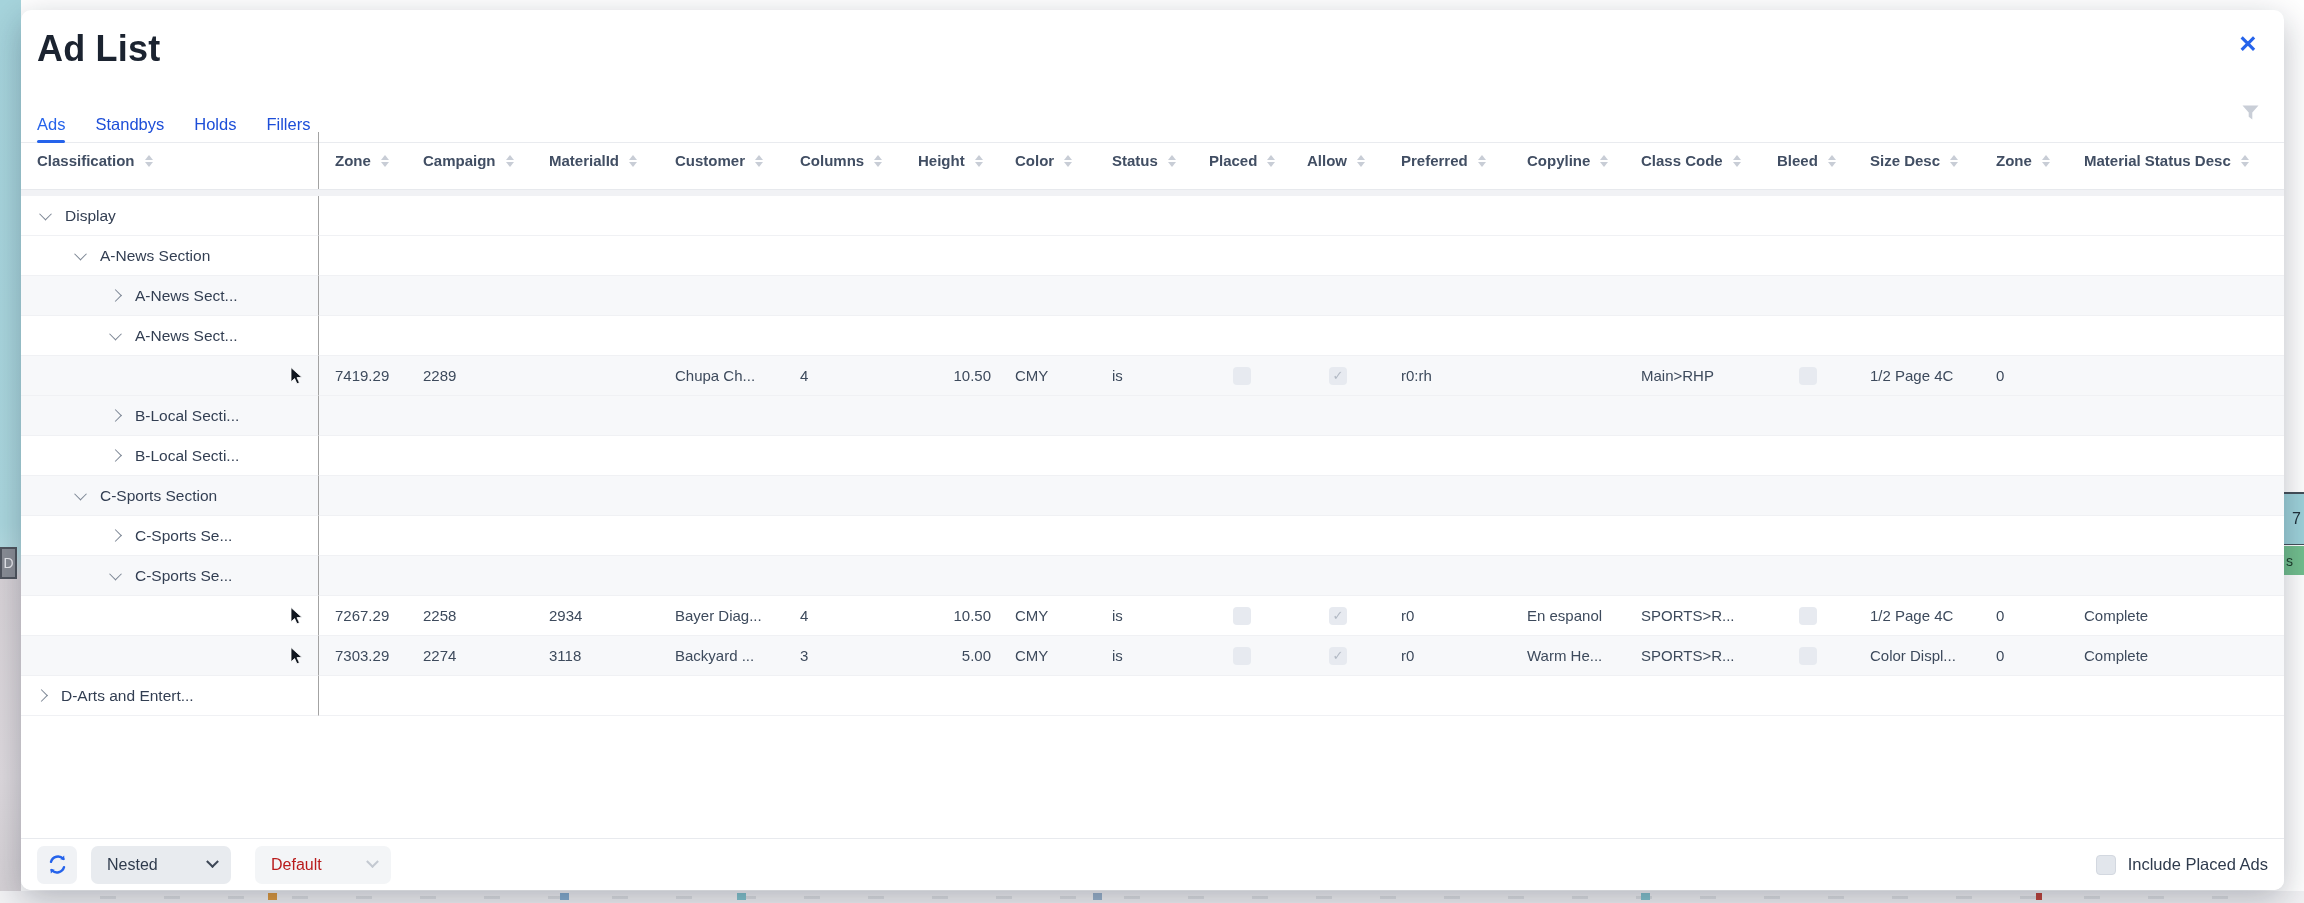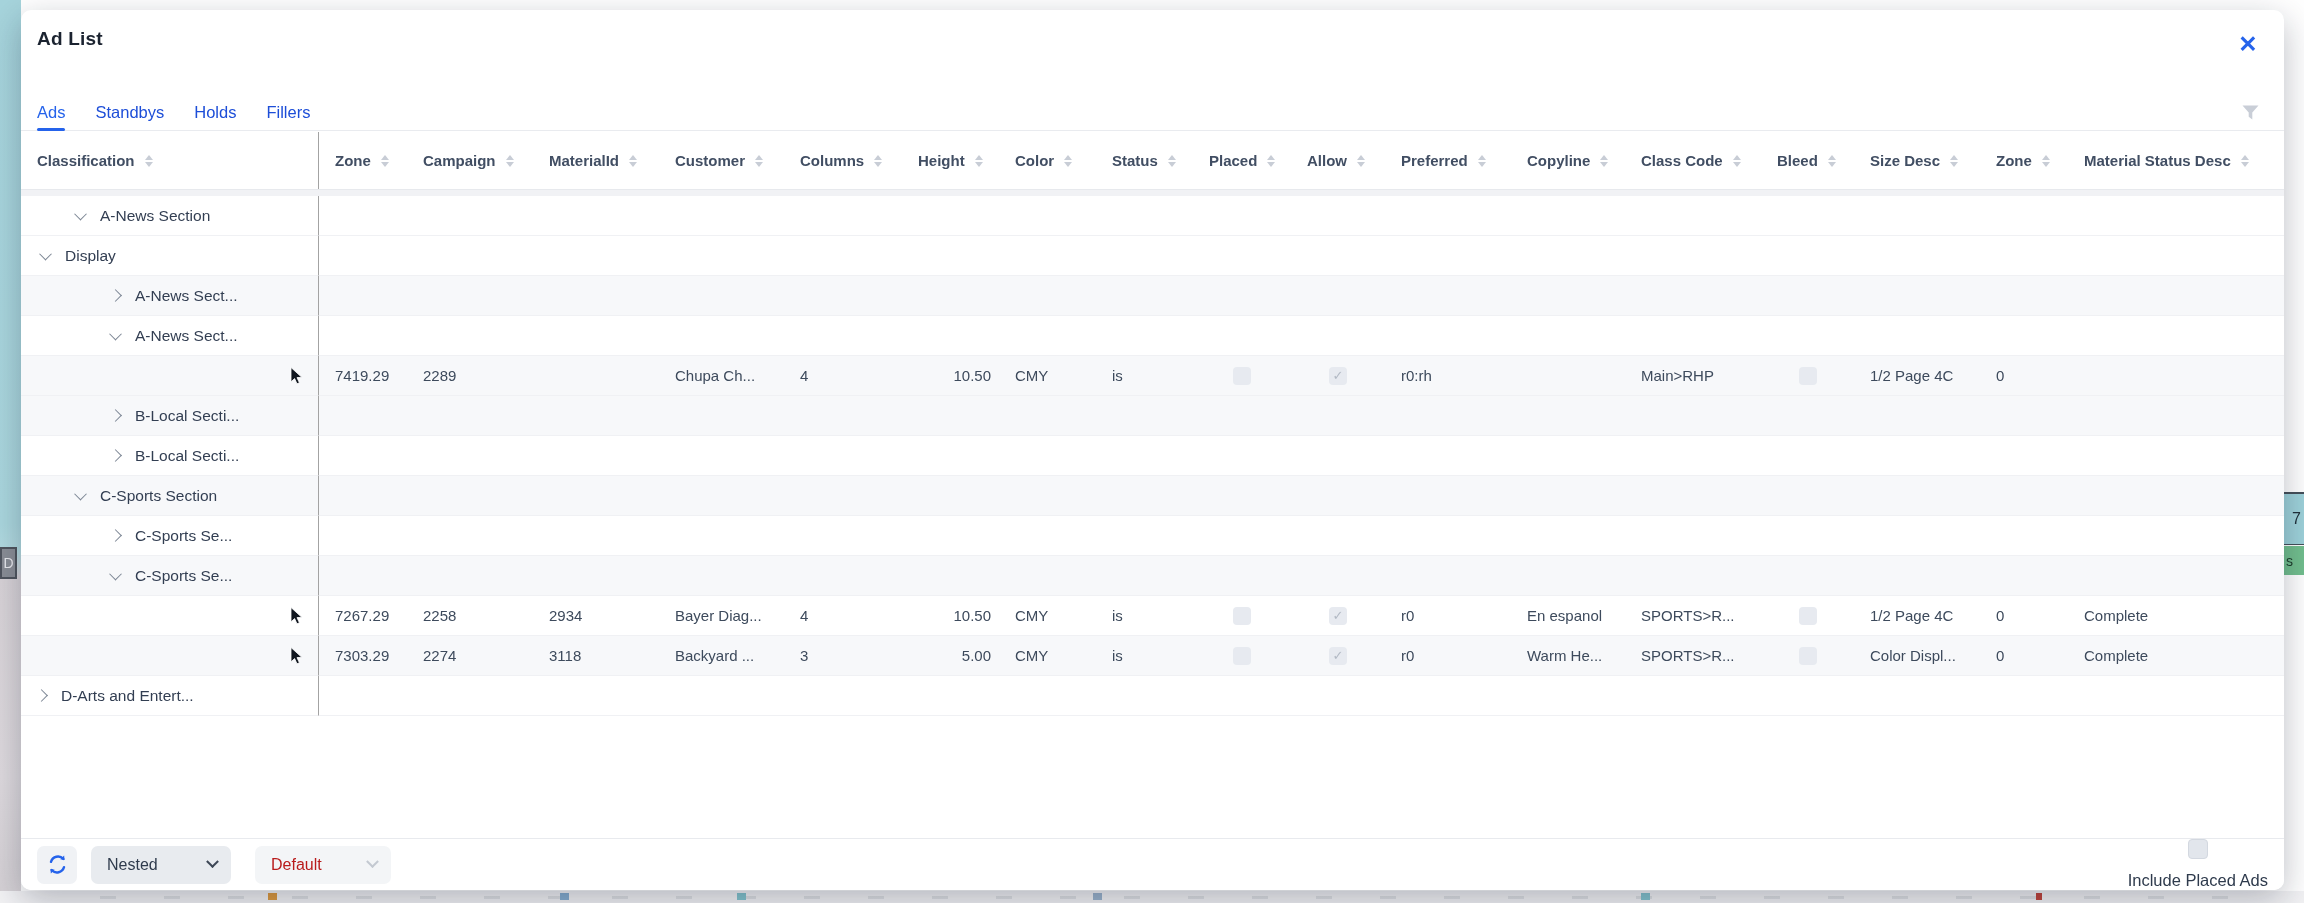--- a/index.html
+++ b/index.html
@@ -20,25 +20,25 @@
   .bg-bottom { position:absolute; left:0; bottom:0; width:2304px; height:12px; background:#f2f2f4; }
   .bg-bottom .dashes { position:absolute; left:100px; right:40px; bottom:4px; height:3px; opacity:.65;
     background:repeating-linear-gradient(90deg,#d2d5d9 0 16px, transparent 16px 64px); }
   .bg-mark { position:absolute; bottom:3px; width:9px; height:7px; }
 
   
   .modal { position:absolute; left:21px; top:10px; width:2263px; height:880px;
     background:#fff; border-radius:10px; box-shadow:0 10px 34px rgba(15,23,42,.28);
     overflow:hidden; }
 
-  .title { position:absolute; left:16px; top:18px; font-size:19px; font-weight:700; color:#1b2330; letter-spacing:.2px; }
+  .title { position:absolute; left:16px; top:18px; font-size:36px; font-weight:700; color:#1b2330; letter-spacing:.2px; }
   .close-btn { position:absolute; right:22px; top:20px; width:28px; height:28px;
     color:#2563eb; font-size:23px; font-weight:600; display:flex; align-items:center; justify-content:center; cursor:pointer; }
 
-  .tab-bar { position:absolute; left:0; right:0; top:84px; height:37px;
+  .tab-bar { position:absolute; left:0; right:0; top:96px; height:37px;
     border-bottom:1px solid #e9ebef; display:flex; align-items:center; gap:30px; padding:0 16px; }
   .tab { position:relative; height:37px; display:flex; align-items:center;
     font-size:16.5px; color:#1d4ed8; cursor:pointer; }
   .tab.active { color:#2563eb; }
   .tab .underline { position:absolute; left:0; right:0; bottom:0; height:3px; background:#2563eb; border-radius:2px; }
 
   
   .grid { display:grid;
     grid-template-columns:298px 88px 126px 126px 125px 118px 97px 97px 97px 98px 94px 126px 114px 136px 93px 126px 88px minmax(0,1fr); }
   .thead { position:absolute; left:0; right:0; top:122px; height:57px; }
@@ -73,21 +73,21 @@
     border-top:1px solid #e8eaee; display:flex; align-items:center; padding:0 16px; gap:14px; }
   .refresh-btn { width:40px; height:38px; border-radius:7px; background:#f0f2f5;
     display:flex; align-items:center; justify-content:center; cursor:pointer; }
   .select { height:38px; border-radius:7px; display:flex; align-items:center;
     justify-content:space-between; padding:0 14px 0 16px; font-size:16px; cursor:pointer; }
   .select.view { width:140px; background:#e8ebef; color:#2f3b4d;gap:44px; }
   .select.default { width:136px; background:#f3f5f7; color:#b91c1c; margin-left:10px; cursor:default; }
   .sel-chev { width:9px; height:9px; border-right:2px solid #3d4756; border-bottom:2px solid #3d4756;
     transform:rotate(45deg) translate(-2px,-2px); }
   .select.default .sel-chev { border-color:#c3c9d1; }
-  .include-wrap { margin-left:auto; display:flex; align-items:center; gap:12px; cursor:pointer;flex-direction:column; }
+  .include-wrap { margin-left:auto; display:flex; align-items:center; gap:12px; cursor:pointer; }
   .include-cb { width:20px; height:20px; border-radius:4px; background:#e2e6ec; border:1px solid #d3d8e0; }
   .include-label { font-size:16.5px; color:#2f3b4d; }
 </style>
 </head>
 <body>
 
 <div class="bg-left"></div>
 <div class="bg-left-tab">D</div>
 <div class="bg-right-frag-top">7</div>
 <div class="bg-right-frag-bottom">s</div>
@@ -242,30 +242,30 @@
         <span>Material Status Desc</span>
         <span class="sorter">
           <i class="tri up"></i>
           <i class="tri down"></i>
         </span>
       </div>
     </div>
   <div class="head-strip"></div>
   <div class="tbody">
       <div class="trow grid">
+        <div class="cell c0" style="padding-left: 20px;">
+          <span class="chev down"></span>
+          <span class="glabel">Display</span>
+        </div>
+        <div class="cell fill"></div>
+      </div>
+      <div class="trow grid">
         <div class="cell c0" style="padding-left: 55px;">
           <span class="chev down"></span>
           <span class="glabel">A-News Section</span>
-        </div>
-        <div class="cell fill"></div>
-      </div>
-      <div class="trow grid">
-        <div class="cell c0" style="padding-left: 20px;">
-          <span class="chev down"></span>
-          <span class="glabel">Display</span>
         </div>
         <div class="cell fill"></div>
       </div>
       <div class="trow grid shaded">
         <div class="cell c0" style="padding-left: 90px;">
           <span class="chev right"></span>
           <span class="glabel">A-News Sect...</span>
         </div>
         <div class="cell fill"></div>
       </div>

